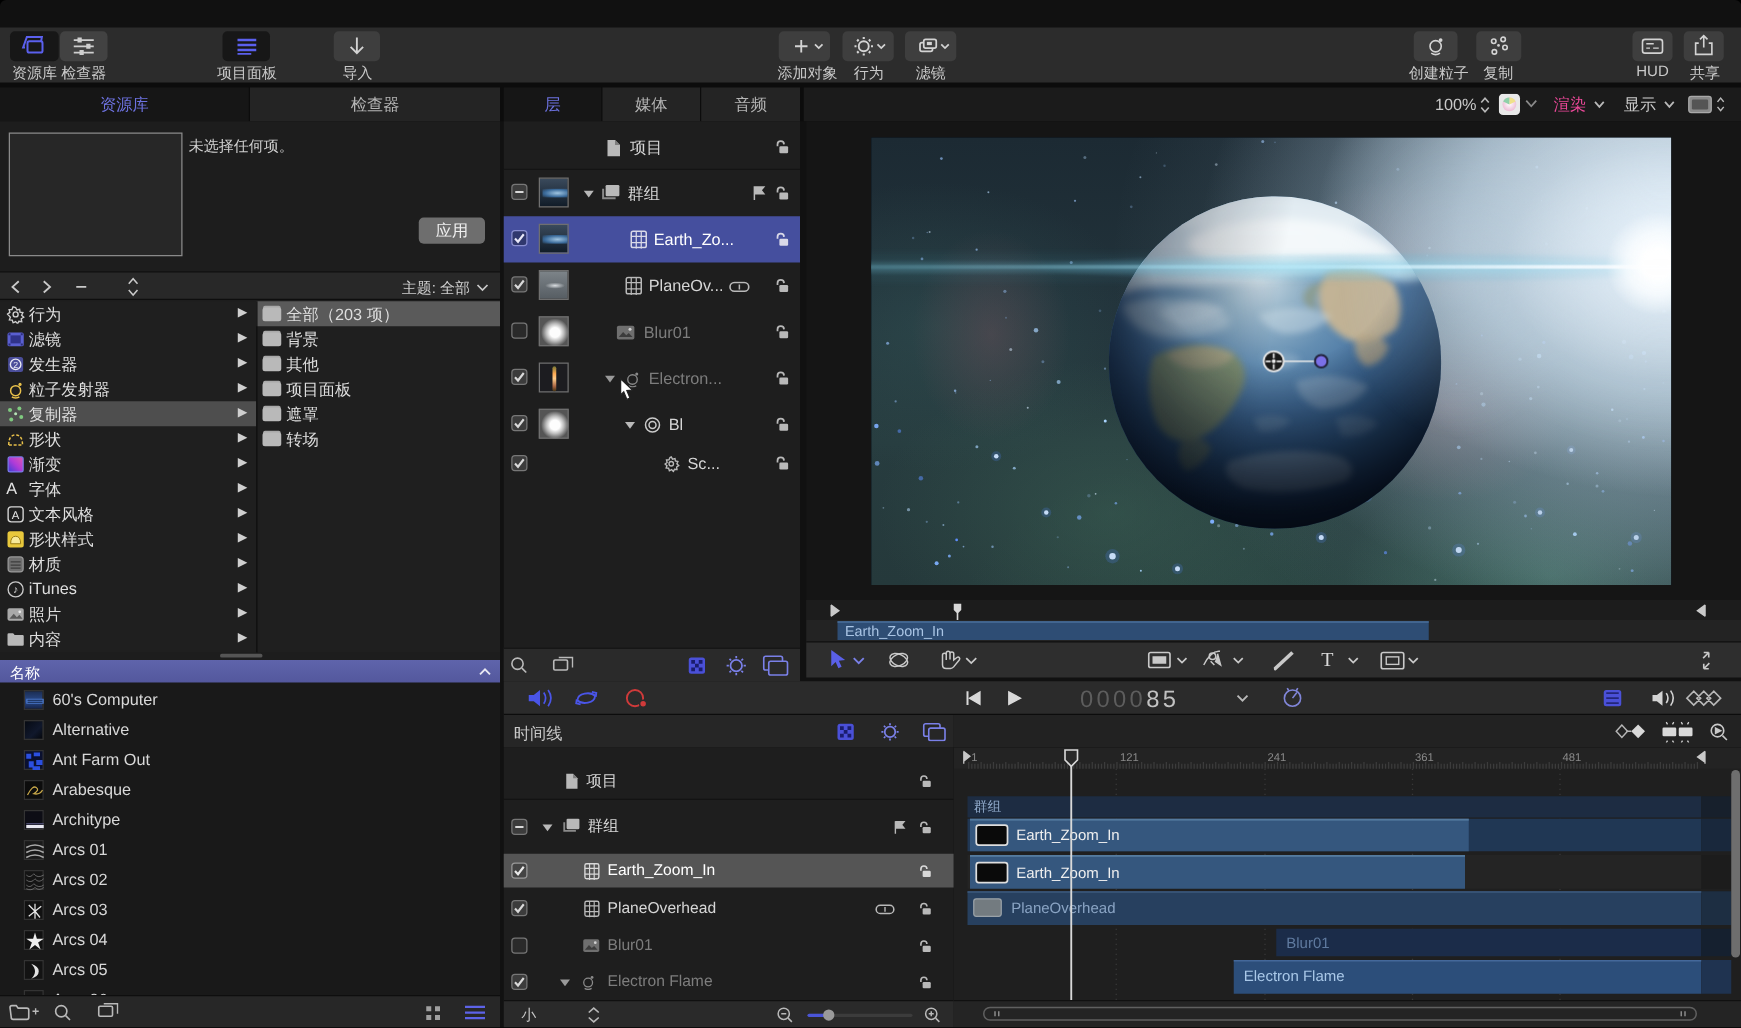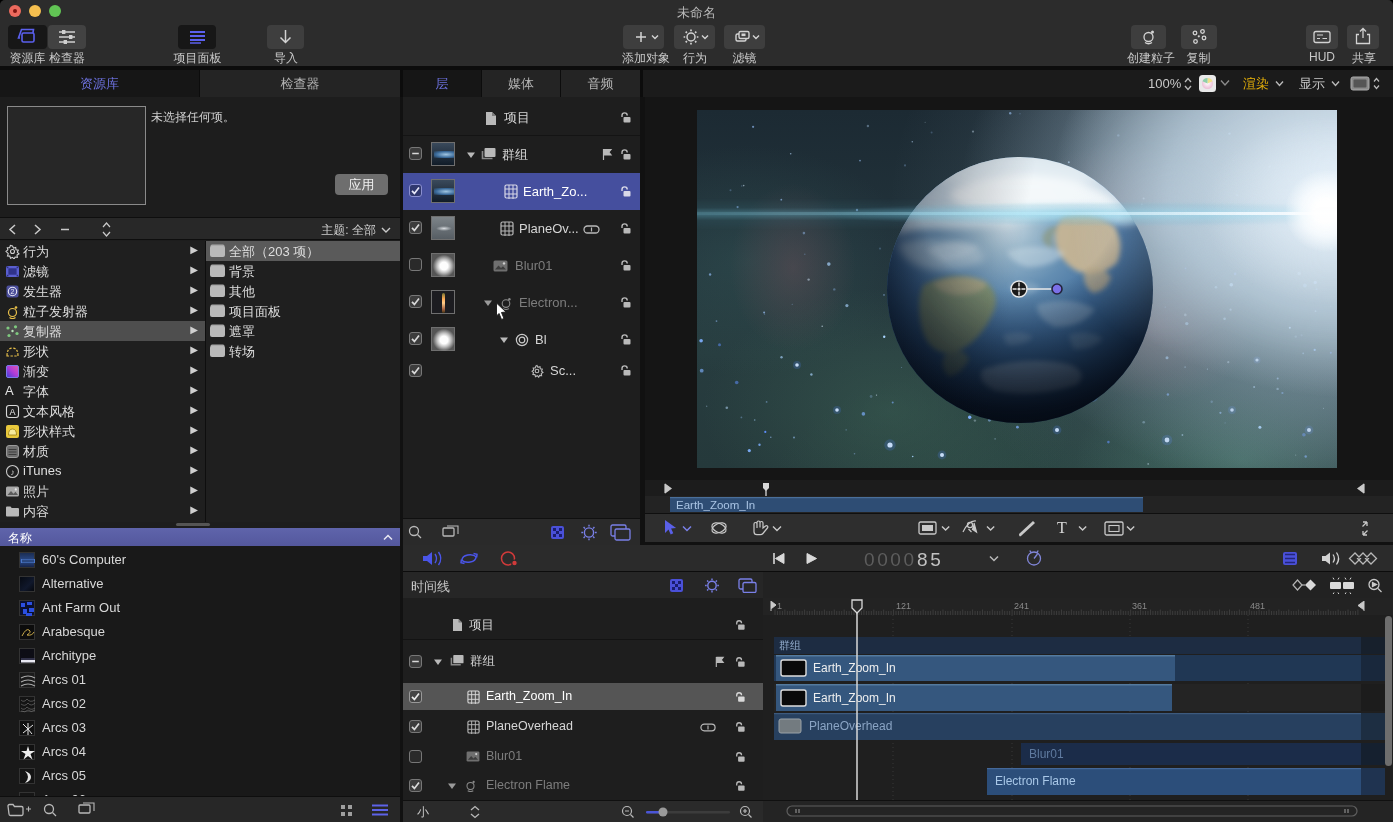--- a/index.html
+++ b/index.html
@@ -96,28 +96,20 @@
 #tlhdr2 { left:763px; top:572px; width:630px; height:26px; background:#222; }
 #tllist { left:403px; top:598px; width:360px; height:202px; background:#1e1e1e; }
 #tltracks { left:763px; top:598px; width:630px; height:202px; background:#1f1f1f; overflow:hidden; }
 #tlbottomL { left:403px; top:800px; width:360px; height:22px; background:#2a2a2a; border-top:1px solid #101010;}
 #tlbottomR { left:763px; top:800px; width:630px; height:22px; background:#242424; border-top:1px solid #101010;}
 .trow { position:absolute; left:0; width:360px; font-size:13px; color:#d6d6d6; }
 </style>
 </head>
 <body>
 <div id="app">
-  <div class="abs" id="titlebar">
-    <div class="tl" style="left:9px; background:#ec6a5e;">
-        <span style="position:absolute;left:4px;top:4px;width:4px;height:4px;border-radius:50%;background:#7e1410;"></span>
-      </div>
-    <div class="tl" style="left:29px; background:#f5bf4f;"></div>
-    <div class="tl" style="left:49px; background:#61c454;"></div>
-    <div id="title">未命名</div>
-  </div>
   <div class="abs" id="toolbar">
 
     <div class="tbtn on" style="left:8px; width:39px;">
       <svg width="39" height="24" viewBox="0 0 39 24">
           <g fill="none" stroke="#5b60ee" stroke-width="1.6">
             <rect x="14" y="8" width="12" height="9" rx="1.5"></rect>
             <path d="M12 13 L10.5 13 L13.5 4.5 L25.5 4.5 L24.9 8"></path>
           </g>
         </svg>
     </div>
@@ -242,21 +234,21 @@
               <stop offset="0" stop-color="#fff"></stop>
               <stop offset="1" stop-color="#e8a9c9"></stop>
             </radialGradient>
           </defs>
           <rect x="0" y="0" width="17" height="17" rx="3.5" fill="#e9e9e9"></rect>
           <circle cx="8.5" cy="8.5" r="5.5" fill="url(#cwheel)"></circle>
           <path d="M8.5 3 a5.5 5.5 0 0 1 5 3.2 l-5 2.3 z" fill="#f0e18a"></path>
           <path d="M8.5 3 a5.5 5.5 0 0 0 -5 3.2 l5 2.3 z" fill="#8fd0a9"></path>
           <path d="M25 6.5 l4 4.5 l4 -4.5" stroke="#8a8a8a" stroke-width="1.4" fill="none" transform="translate(-3,-1)"></path>
         </svg>
-      <span style="position:absolute; left:600px; top:0; font-size:13px; color:#eab308;">渲染</span>
+      <span style="position:absolute; left:600px; top:0; font-size:13px; color:#ec4899;">渲染</span>
       <svg style="position:absolute; left:631px; top:10px;" width="11" height="8" viewBox="0 0 11 8">
           <path d="M2 1.5 l3.5 4 l3.5 -4" stroke="#b9b9b9" stroke-width="1.4" fill="none"></path>
         </svg>
       <span style="position:absolute; left:656px; top:0; font-size:13px; color:#c9c9c9;">显示</span>
       <svg style="position:absolute; left:687px; top:10px;" width="11" height="8" viewBox="0 0 11 8">
           <path d="M2 1.5 l3.5 4 l3.5 -4" stroke="#b9b9b9" stroke-width="1.4" fill="none"></path>
         </svg>
       <svg style="position:absolute; left:707px; top:6px;" width="30" height="16" viewBox="0 0 30 16">
           <rect x="1" y="1" width="18" height="13" rx="2" fill="#8a8a8a" stroke="#aaa" stroke-width="1"></rect>
           <rect x="3.5" y="3.5" width="13" height="8" rx="1" fill="#555"></rect>

